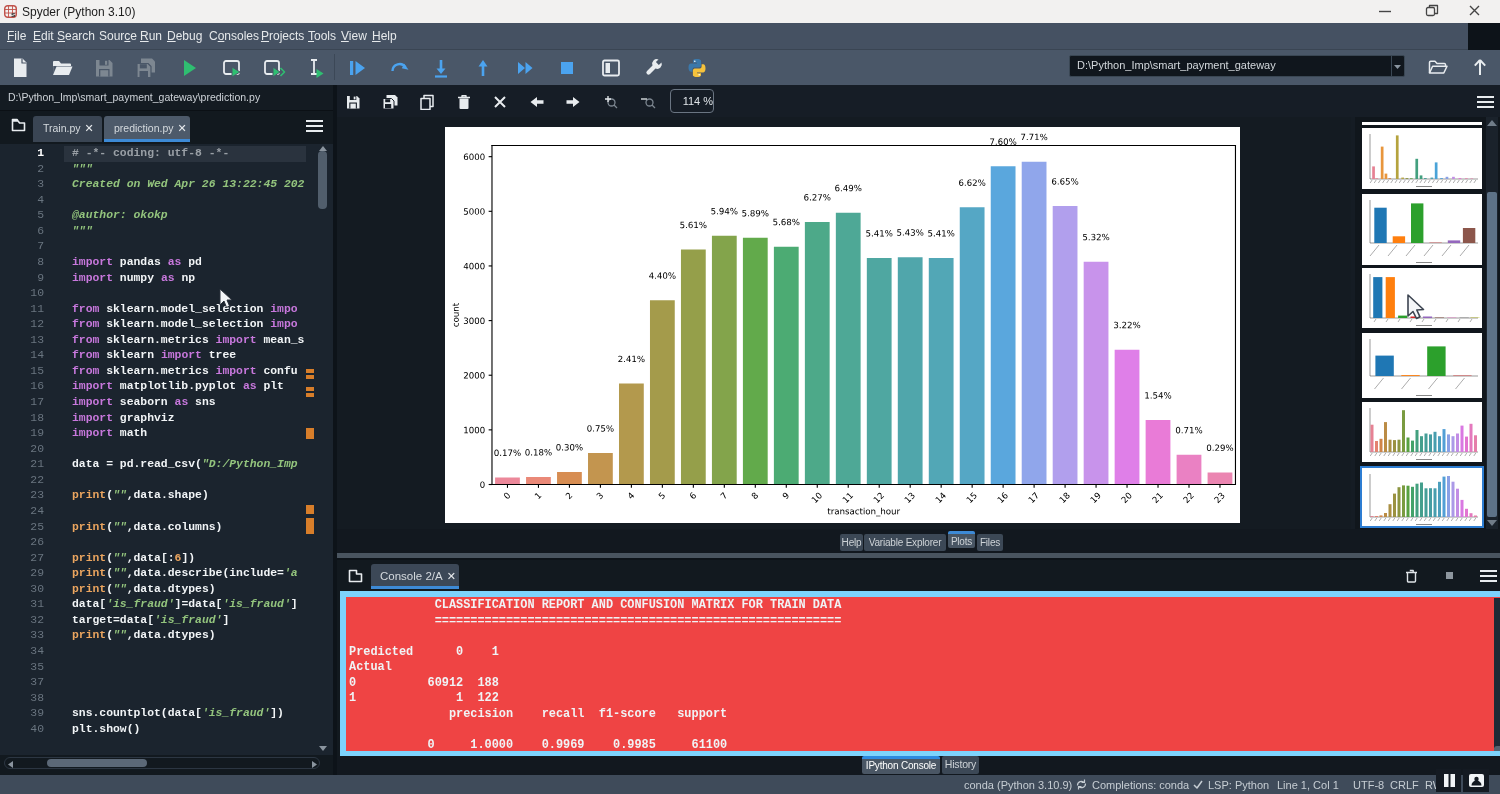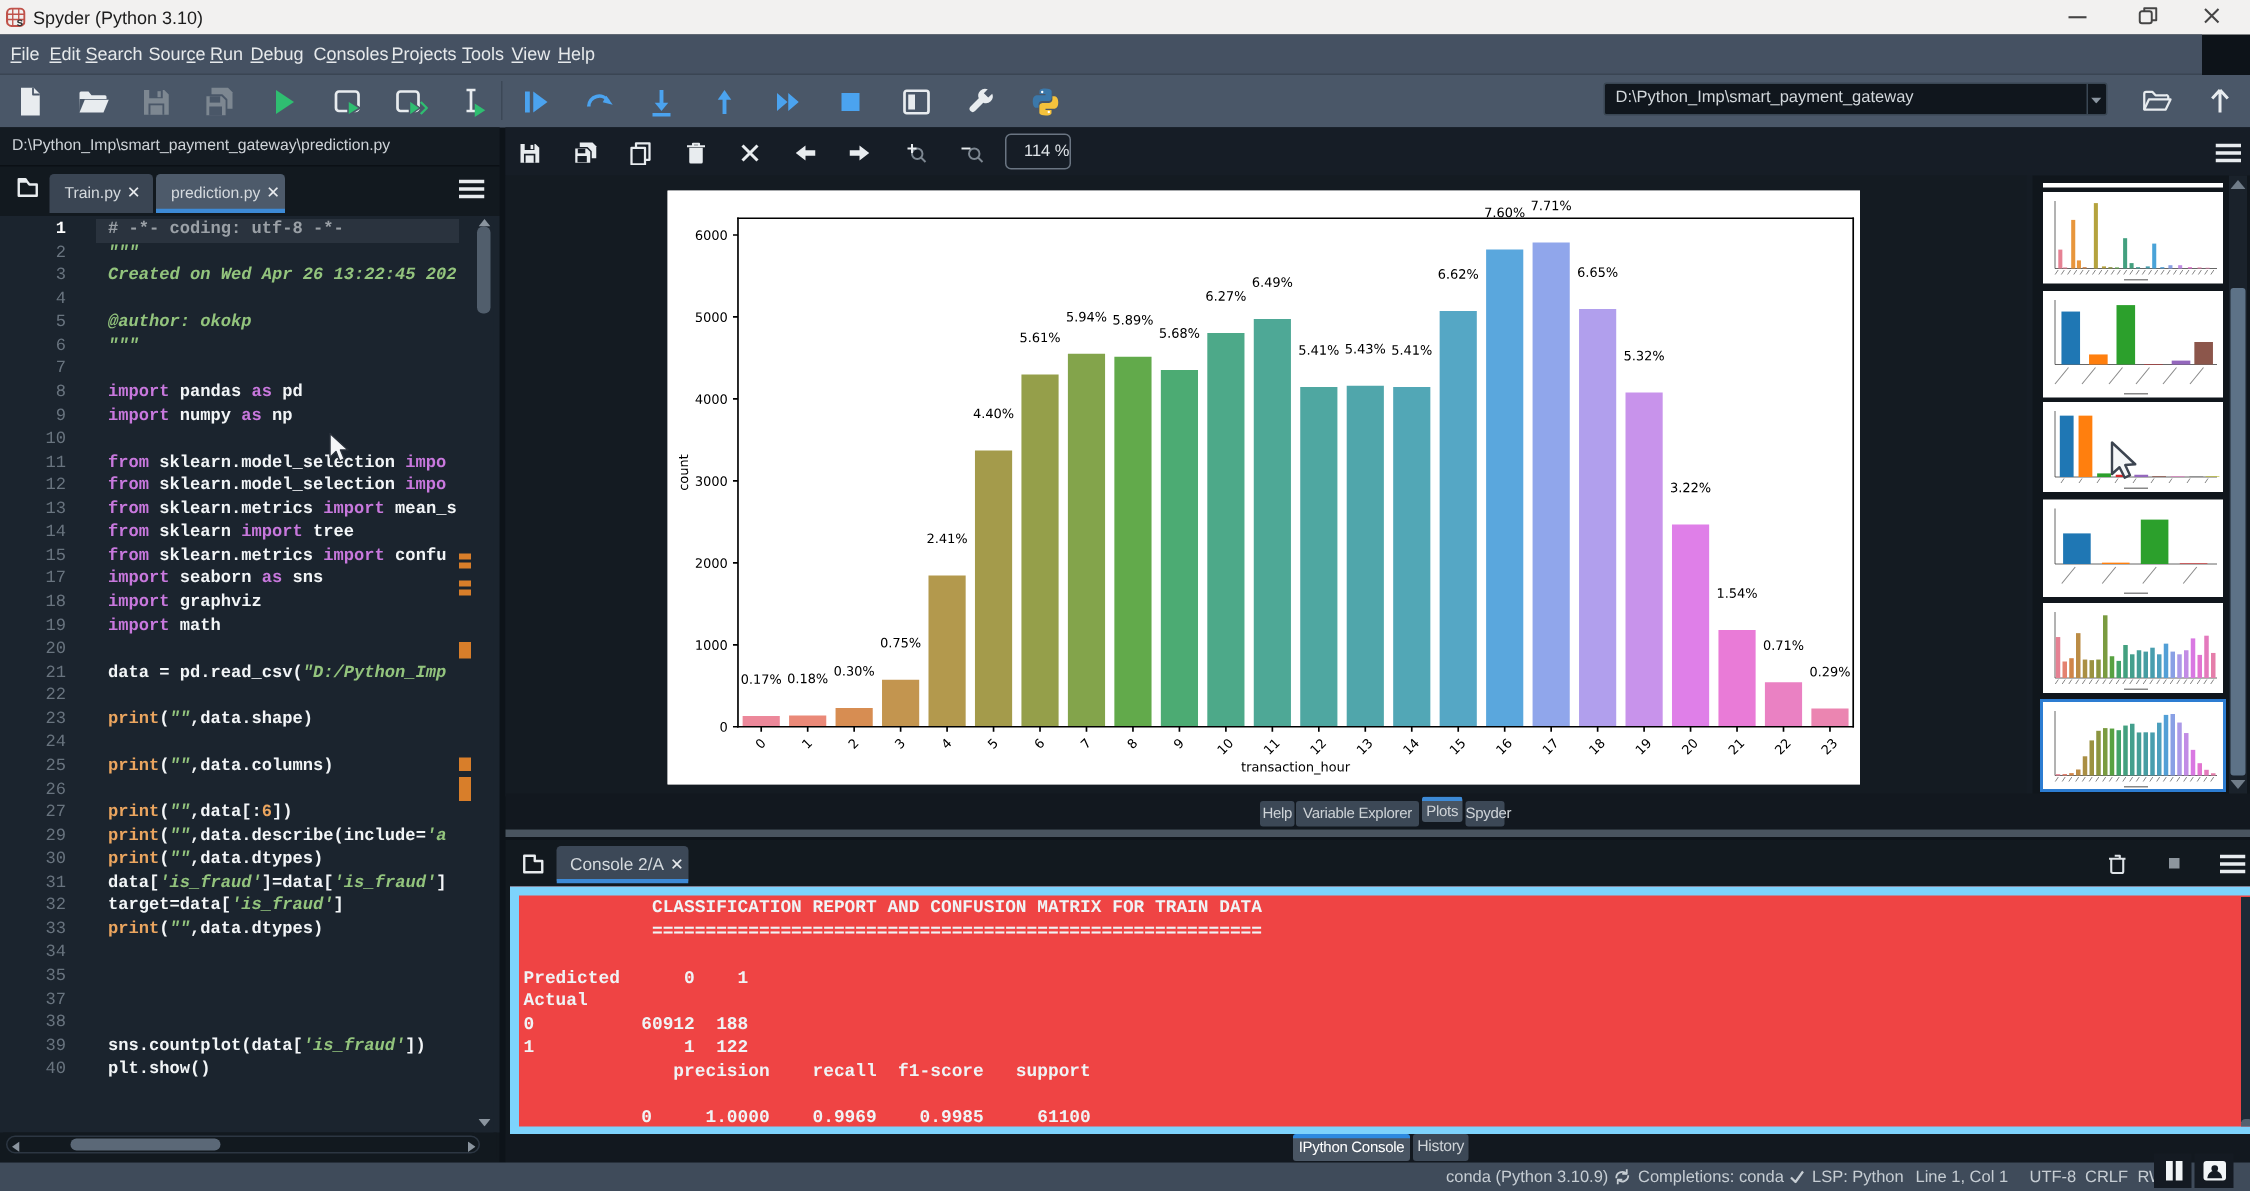--- a/index.html
+++ b/index.html
@@ -217,20 +217,21 @@
 <div class="cl"><span class="ln">6</span><span class="ct"><i class="s">"""</i></span></div>
 <div class="cl"><span class="ln">7</span><span class="ct"></span></div>
 <div class="cl"><span class="ln">8</span><span class="ct"><i class="k">import</i><i class="n"> pandas </i><i class="k">as</i><i class="n"> pd</i></span></div>
 <div class="cl"><span class="ln">9</span><span class="ct"><i class="k">import</i><i class="n"> numpy </i><i class="k">as</i><i class="n"> np</i></span></div>
 <div class="cl"><span class="ln">10</span><span class="ct"></span></div>
 <div class="cl"><span class="ln">11</span><span class="ct"><i class="k">from</i><i class="n"> sklearn.model_selection </i><i class="k">impo</i></span></div>
 <div class="cl"><span class="ln">12</span><span class="ct"><i class="k">from</i><i class="n"> sklearn.model_selection </i><i class="k">impo</i></span></div>
 <div class="cl"><span class="ln">13</span><span class="ct"><i class="k">from</i><i class="n"> sklearn.metrics </i><i class="k">import</i><i class="n"> mean_s</i></span></div>
 <div class="cl"><span class="ln">14</span><span class="ct"><i class="k">from</i><i class="n"> sklearn </i><i class="k">import</i><i class="n"> tree</i></span></div>
 <div class="cl"><span class="ln">15</span><span class="ct"><i class="k">from</i><i class="n"> sklearn.metrics </i><i class="k">import</i><i class="n"> confu</i></span></div>
+<div class="cl"><span class="ln">16</span><span class="ct"><i class="k">import</i><i class="n"> matplotlib.pyplot </i><i class="k">as</i><i class="n"> plt</i></span></div>
 <div class="cl"><span class="ln">17</span><span class="ct"><i class="k">import</i><i class="n"> seaborn </i><i class="k">as</i><i class="n"> sns</i></span></div>
 <div class="cl"><span class="ln">18</span><span class="ct"><i class="k">import</i><i class="n"> graphviz</i></span></div>
 <div class="cl"><span class="ln">19</span><span class="ct"><i class="k">import</i><i class="n"> math</i></span></div>
 <div class="cl"><span class="ln">20</span><span class="ct"></span></div>
 <div class="cl"><span class="ln">21</span><span class="ct"><i class="n">data = pd.read_csv(</i><i class="s">"D:/Python_Imp</i></span></div>
 <div class="cl"><span class="ln">22</span><span class="ct"></span></div>
 <div class="cl"><span class="ln">23</span><span class="ct"><i class="b">print</i><i class="n">(</i><i class="s">""</i><i class="n">,data.shape)</i></span></div>
 <div class="cl"><span class="ln">24</span><span class="ct"></span></div>
 <div class="cl"><span class="ln">25</span><span class="ct"><i class="b">print</i><i class="n">(</i><i class="s">""</i><i class="n">,data.columns)</i></span></div>
 <div class="cl"><span class="ln">26</span><span class="ct"></span></div>
@@ -2057,21 +2058,21 @@
     <svg style="position:absolute;left:1px;top:403px" width="10" height="6" viewBox="0 0 10 6">
           <path d="M0 0 H10 L5 6 Z" fill="#707c88"></path>
         </svg>
   </div>
 </div>
 
 <div class="abs" id="bottabs">
   <div class="btab" style="left:503px;width:23px">Help</div>
   <div class="btab" style="left:527px;width:82px">Variable Explorer</div>
   <div class="btab" style="left:611px;width:27px;background:#485563;border-top:3px solid #3d8ad6;top:2px;line-height:15px">Plots</div>
-  <div class="btab" style="left:640px;width:26px">Spyder</div>
+  <div class="btab" style="left:640px;width:26px">Files</div>
 </div>
 
 <div class="abs" style="left:337px;top:553px;width:1163px;height:5px;background:#49545f"></div>
 <div class="abs" id="consolepane">
   <svg class="abs" style="left:11px;top:9px" width="15" height="14" viewBox="0 0 15 14">
         <path d="M1.5 12.5 V1.5 H8.5 V5 H13.5 V12.5 Z" fill="none" stroke="#e8ecef" stroke-width="1.6"></path>
       </svg>
   <div id="ctab">Console 2/A<span class="tabx">✕</span></div>
   <svg class="abs" style="left:1068px;top:8px" width="13" height="15" viewBox="0 0 13 15">
         <path d="M2.5 4.5 H10.5 V13 a1 1 0 0 1 -1 1 H3.5 a1 1 0 0 1 -1 -1 Z M1 4.5 H12 M4.8 2.5 h3.4 V4" fill="none" stroke="#dfe4e8" stroke-width="1.4"></path>

